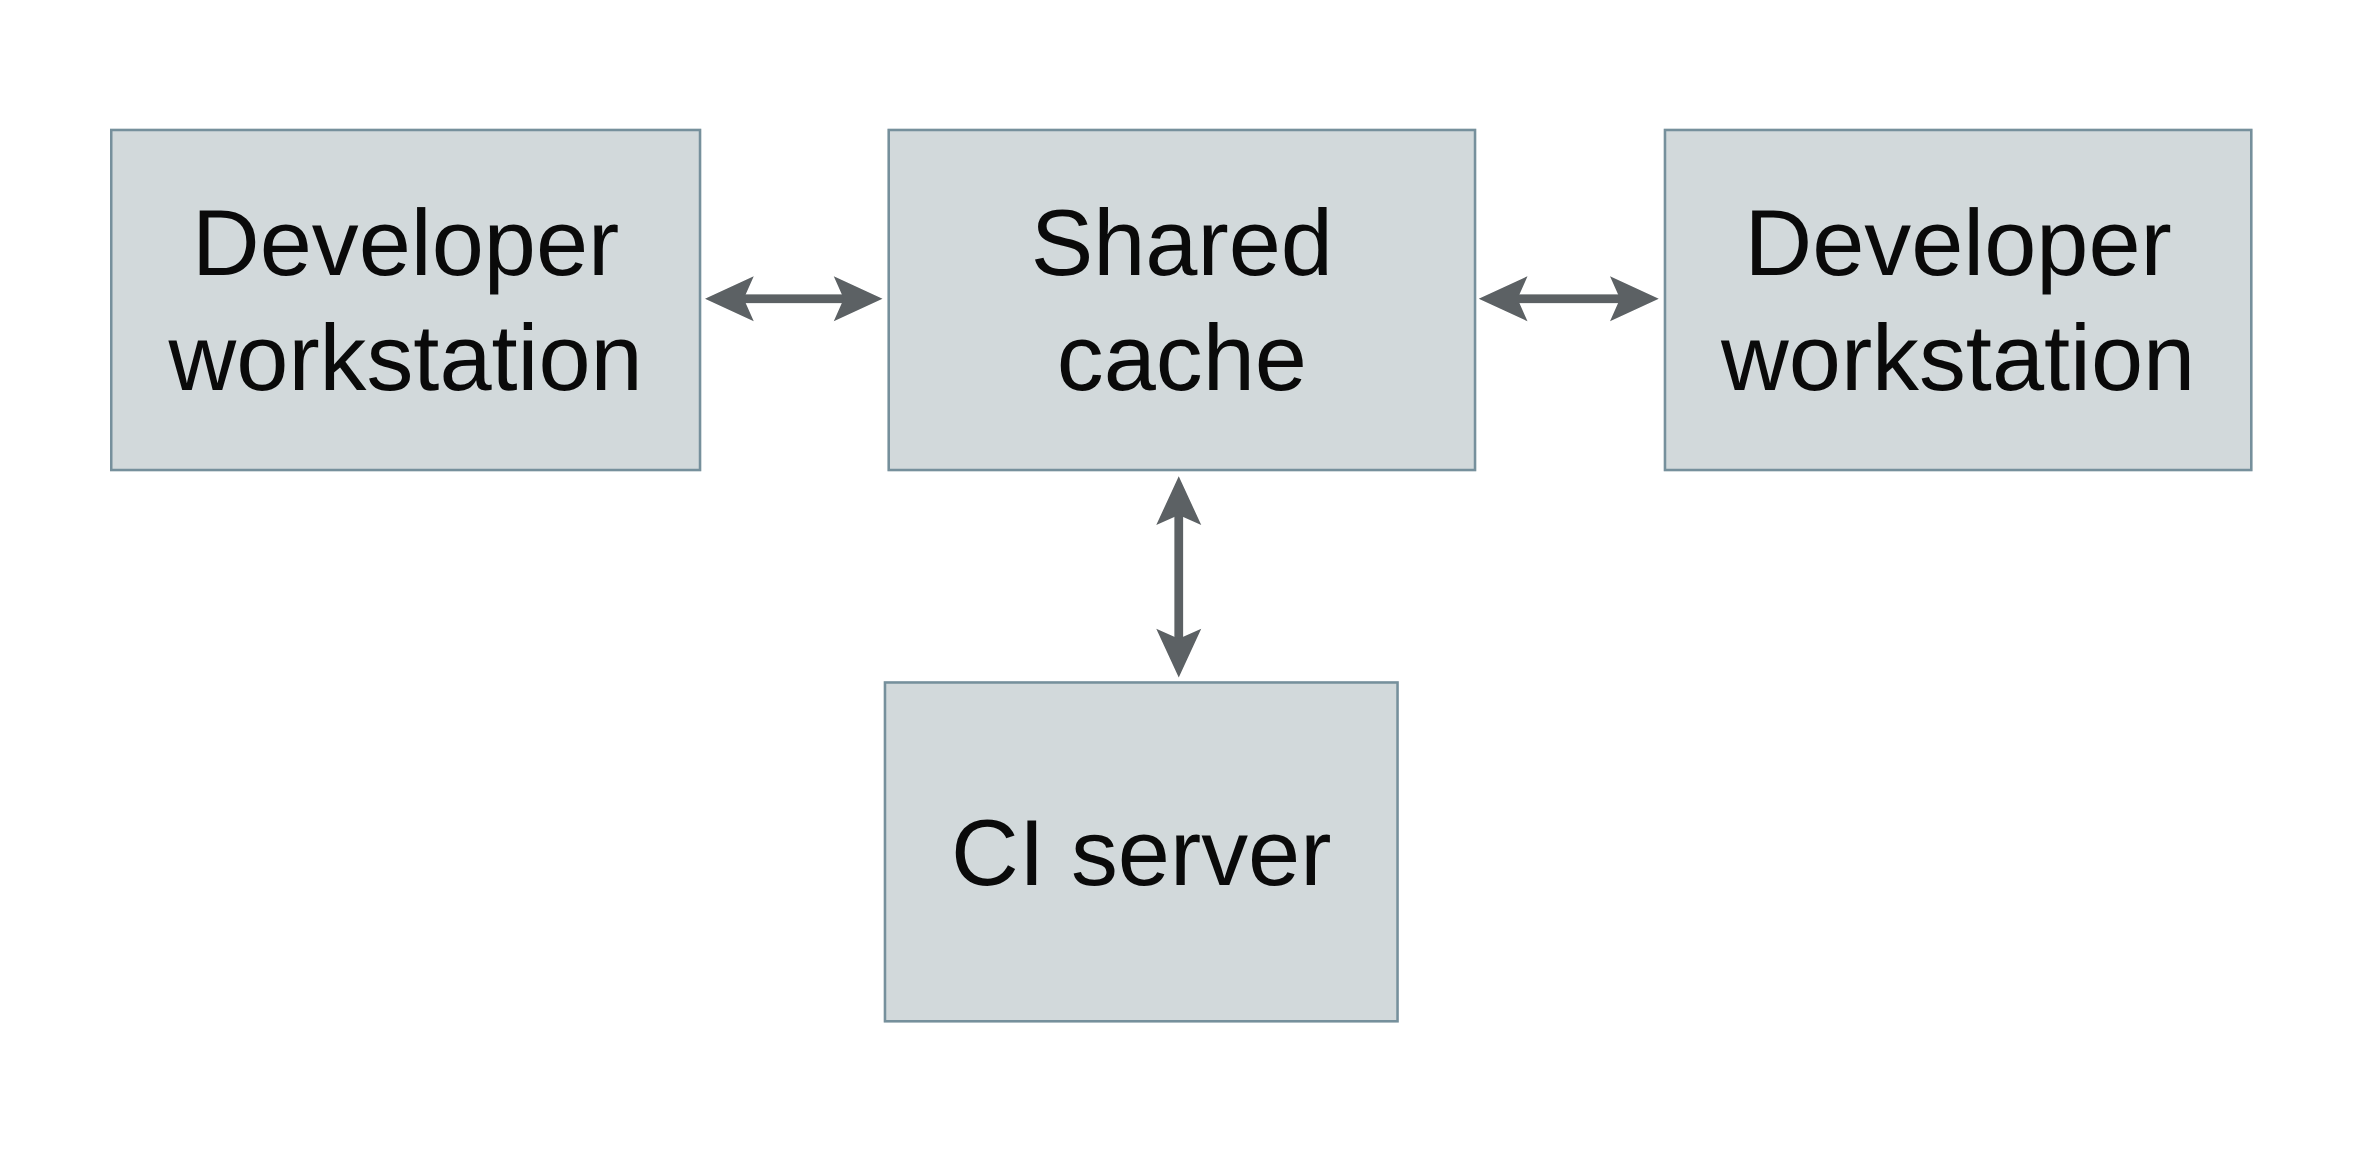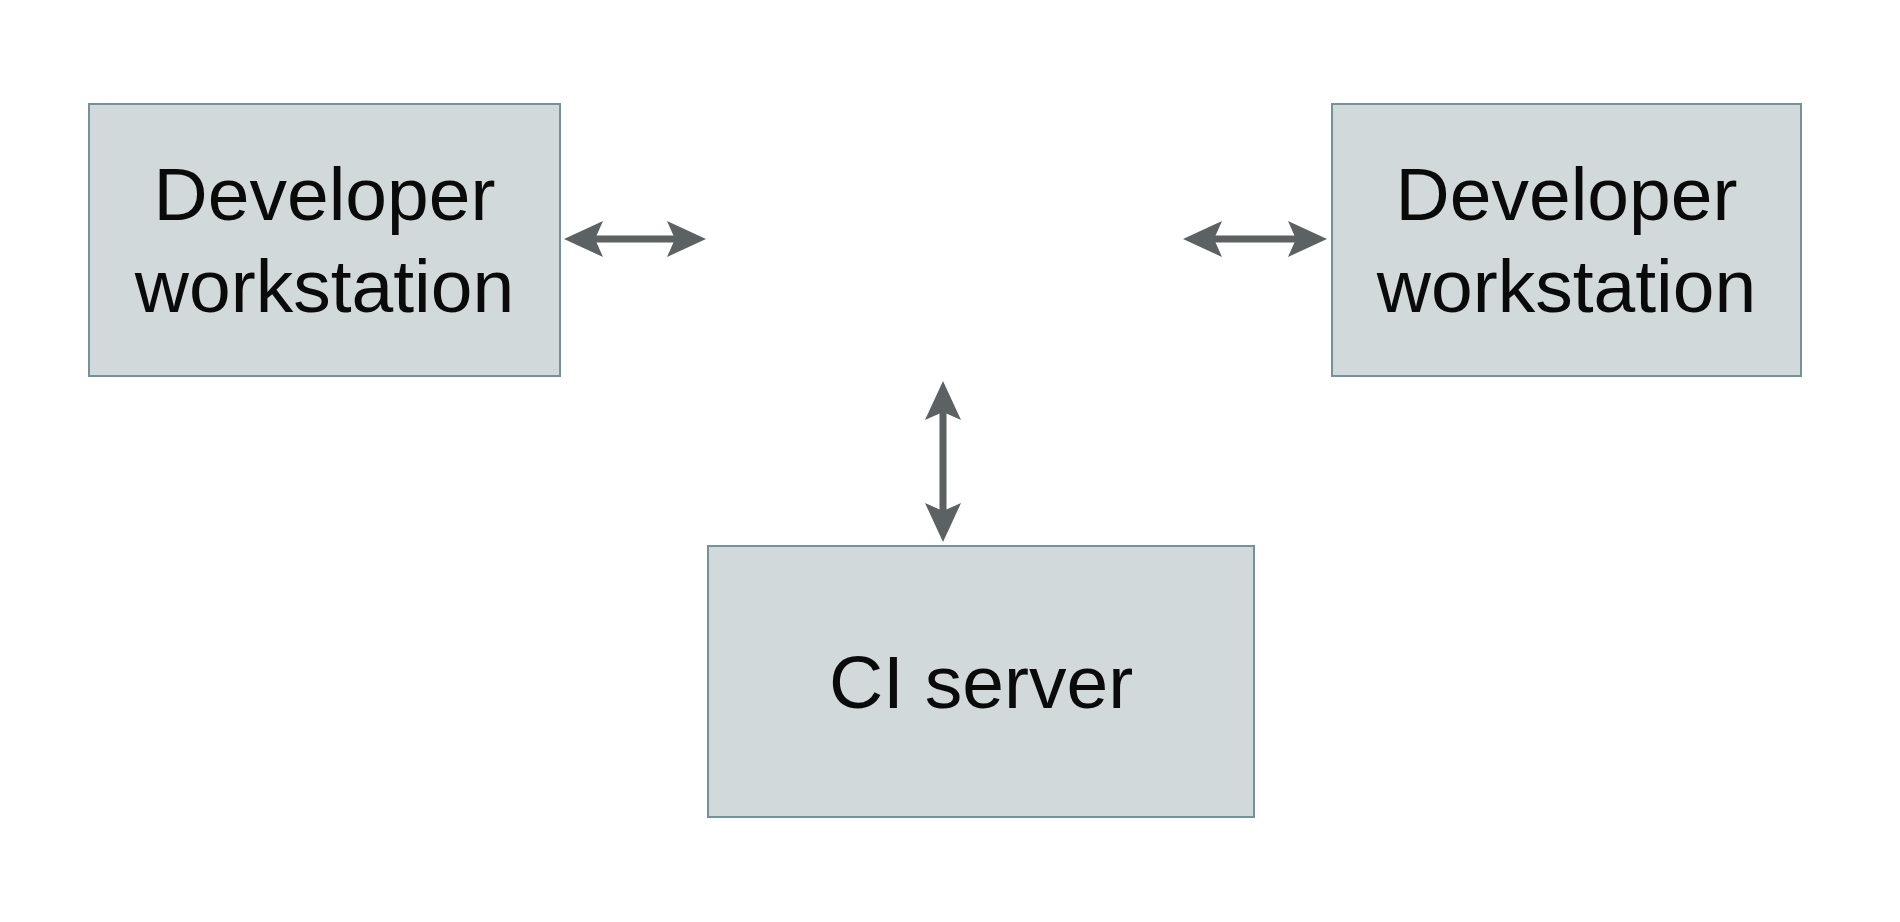--- a/index.html
+++ b/index.html
@@ -27,39 +27,43 @@
     text-align: center;
     color: var(--text, #0a0a0a);
     font-size: 75px;
     line-height: 92px;
     letter-spacing: 0px;
     white-space: pre-line;
   }
   .node-left   { left: 88px;   top: 103px; width: 473px; height: 274px; }
   .node-center { left: 710px;  top: 103px; width: 471px; height: 274px; }
   .node-right  { left: 1331px; top: 103px; width: 471px; height: 274px; }
-  .node-ci     { left: 707px;  top: 545px; width: 548px; height: 273px; }
+  .node-ci     { left: 707px;  top: 545px; width: 412px; height: 273px; }
   .arrow {
     position: absolute;
     display: block;
   }
   .arrow-h1 { left: 563px;  top: 217px; width: 144px; height: 44px; }
   .arrow-h2 { left: 1182px; top: 217px; width: 146px; height: 44px; }
   .arrow-v  { left: 921px;  top: 380px; width: 44px;  height: 163px; }
 </style>
 </head>
 <body>
 
 <div class="stage">
 
   <div class="node node-left">
     <span>Developer
 workstation</span>
   </div>
 
+  <div class="node node-center">
+    <span>Shared
+cache</span>
+  </div>
 
   <div class="node node-right">
     <span>Developer
 workstation</span>
   </div>
 
   <div class="node node-ci">
     <span>CI server</span>
   </div>
 

